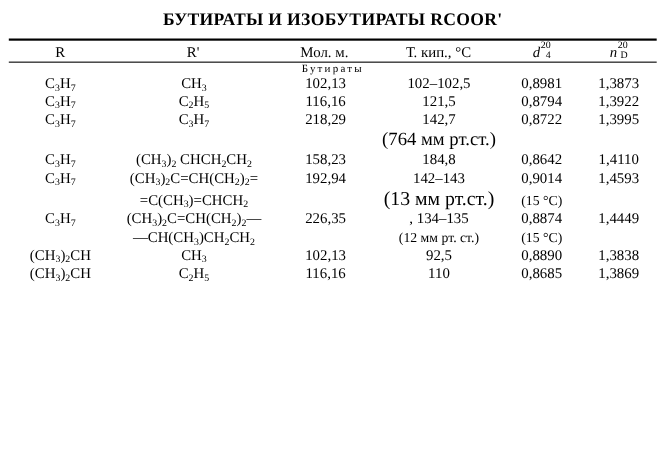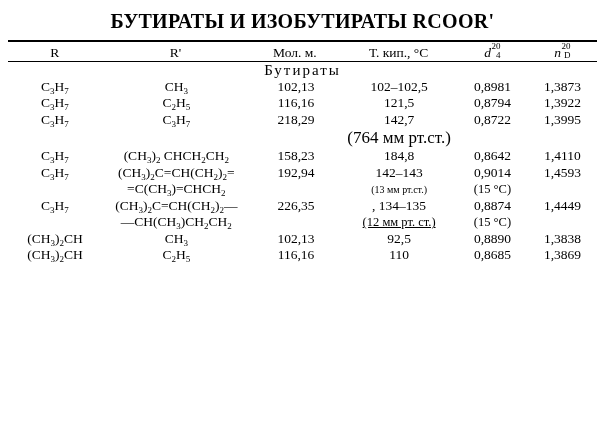--- a/index.html
+++ b/index.html
@@ -18,21 +18,21 @@
   .page {
     width: 605px;
     height: 428px;
     position: relative;
     box-sizing: border-box;
     padding: 0 8px;
   }
   .title {
     text-align: center;
     font-weight: bold;
-    font-size: 20px;
+    font-size: 16px;
     letter-spacing: 0.3px;
     margin: 10px 0 7px 0;
   }
   table.tbl {
     width: 100%;
     border-collapse: collapse;
     font-size: 13px;
   }
   table.tbl td, table.tbl th {
     padding: 0;
@@ -49,21 +49,21 @@
   .col-mm    { width: 92px;  }
   .col-tk    { width: 118px; }
   .col-d     { width: 72px;  }
   .col-n     { width: 70px;  }
 
   .c { text-align: center; margin-top: 36px; }
 
   .section-head td {
     text-align: center;
     padding: 7px 0 6px 0;
-    font-size: 15px;
+    font-size: 10px;
     letter-spacing: 2px;
   }
   .data-row td {
     padding: 2.5px 0 2.5px 0;
     font-size: 13.5px;
   }
   .note-row td {
     padding: 0 0 3px 0;
     font-size: 12.5px;
   }
@@ -186,37 +186,37 @@
           <td class="c">(CH<sub>3</sub>)<sub>2</sub>C=CH(CH<sub>2</sub>)<sub>2</sub>=</td>
           <td class="c">192,94</td>
           <td class="c">142–143</td>
           <td class="c">0,9014</td>
           <td class="c">1,4593</td>
         </tr>
         <tr class="cont-row">
           <td></td>
           <td class="c">=C(CH<sub>3</sub>)=CHCH<sub>2</sub></td>
           <td></td>
-          <td class="c" style="font-size: 10px;">(13 мм рт.ст.)</td>
+          <td class="c" style="font-size: 18px;">(13 мм рт.ст.)</td>
           <td class="c" style="font-size: 12.5px;">(15 °C)</td>
           <td></td>
         </tr>
         <tr class="data-row">
           <td class="c">C<sub>3</sub>H<sub>7</sub></td>
           <td class="c">(CH<sub>3</sub>)<sub>2</sub>C=CH(CH<sub>2</sub>)<sub>2</sub>—</td>
           <td class="c">226,35</td>
           <td class="c">, 134–135</td>
           <td class="c">0,8874</td>
           <td class="c">1,4449</td>
         </tr>
         <tr class="cont-row">
           <td></td>
           <td class="c">—CH(CH<sub>3</sub>)CH<sub>2</sub>CH<sub>2</sub></td>
           <td></td>
-          <td class="c" style="font-size: 12.5px; text-decoration: underline;">(12 мм рт. ст.)</td>
+          <td class="c" style="font-size: 12.5px;">(12 мм рт. ст.)</td>
           <td class="c" style="font-size: 12.5px;">(15 °C)</td>
           <td></td>
         </tr>
         <tr class="data-row">
           <td class="c">(CH<sub>3</sub>)<sub>2</sub>CH</td>
           <td class="c">CH<sub>3</sub></td>
           <td class="c">102,13</td>
           <td class="c">92,5</td>
           <td class="c">0,8890</td>
           <td class="c">1,3838</td>

